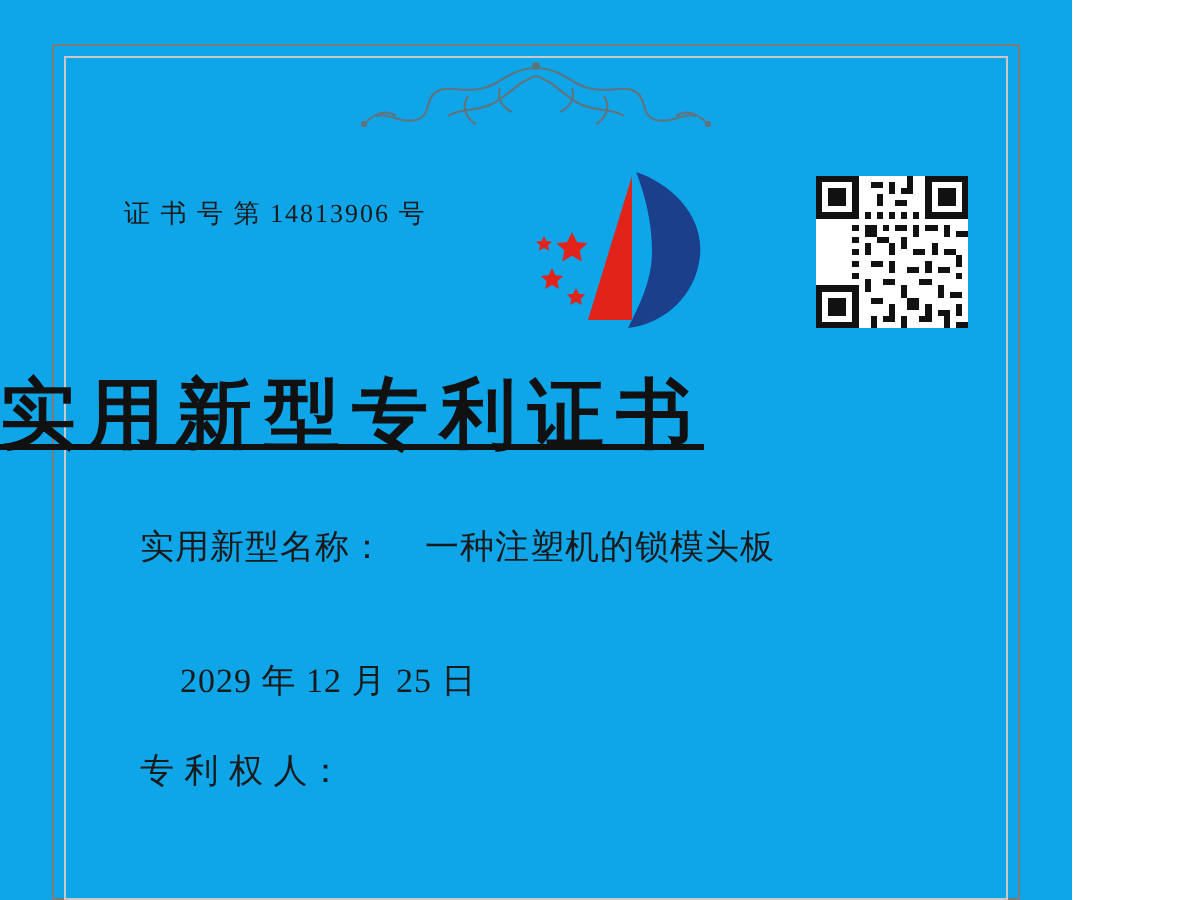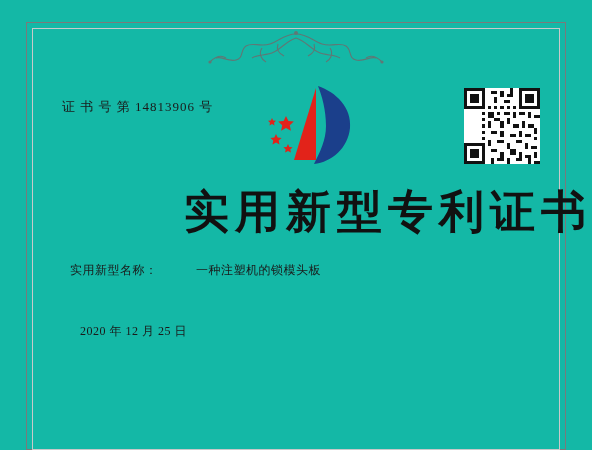--- a/index.html
+++ b/index.html
@@ -9,23 +9,23 @@
   body {
     width: 600px;
     height: 450px;
     background: #ffffff;
     font-family: "Liberation Serif", serif;
     overflow: hidden;
   }
 
   .certificate {
     position: relative;
-    width: 592px;
+    width: 536px;
     height: 450px;
-    background: #14b8a6;
+    background: #0ea5e9;
     box-sizing: border-box;
     padding-left: 40px;
   }
 
   
   .frame-outer {
     position: absolute;
     left: 26px;
     top: 22px;
     right: 26px;
@@ -82,49 +82,50 @@
     width: 76px;
     height: 76px;
   }
 
   
   .title {
     position: absolute;
     left: 0;
     right: 0;
     top: 182px;
-    text-align: right;
-    font-size: 45px;
+    text-align: left;
+    font-size: 38px;
     font-weight: bold;
     letter-spacing: 6px;
     color: #111111;
     font-family: "Liberation Serif", serif;
+    text-decoration: underline;
   }
 
   
   .fields {
     position: absolute;
     left: 70px;
     right: 60px;
     top: 262px;
   }
   .field-row {
     display: flex;
     align-items: flex-start;
     margin-bottom: 22px;
-    font-size: 12px;
+    font-size: 17px;
     color: #1a1a1a;
   }
   .field-label {
     flex: 0 0 auto;
     white-space: nowrap;
     letter-spacing: 0.5px;
   }
   .field-value {
-    margin-left: 10px;
+    margin-left: 20px;
     white-space: nowrap;
     letter-spacing: 0.5px;
   }
 
   
   .lbl-wide {
     display: inline-block;
     min-width: 116px;
   }
 </style>
@@ -254,19 +255,20 @@
   <div class="title">实用新型专利证书</div>
 
   <div class="fields">
     <div class="field-row">
       <span class="field-label lbl-wide">实用新型名称：</span>
       <span class="field-value">一种注塑机的锁模头板</span>
     </div>
     <div class="field-row">
     </div>
     <div class="field-row">
-      <span class="field-value">2020 年 12 月 25 日</span>
-    </div>
-    <div class="field-row">
+      <span class="field-value">2029 年 12 月 25 日</span>
+    </div>
+    <div class="field-row">
+      <span class="field-label lbl-wide">专  利  权  人：</span>
     </div>
   </div>
 
 </div>
 
 </body></html>

